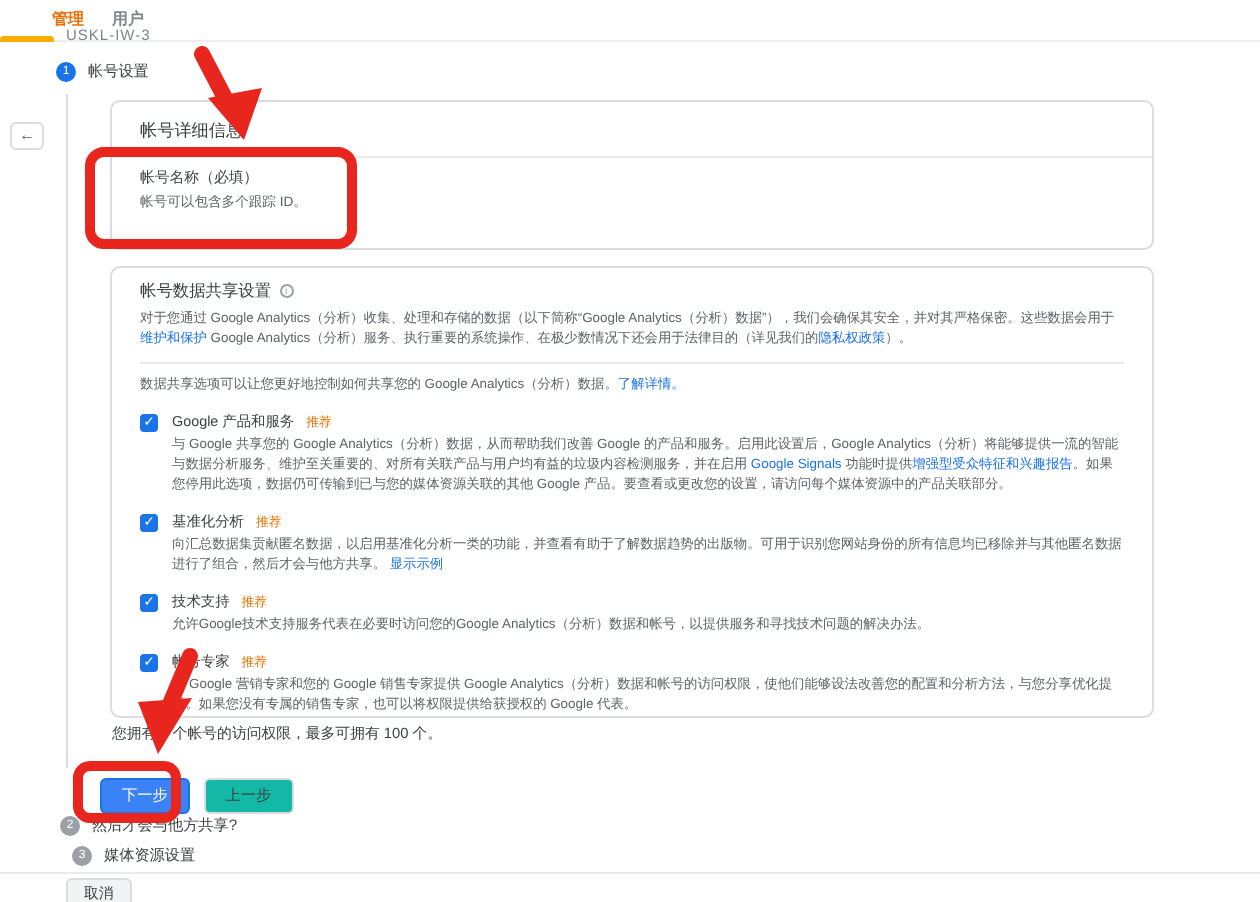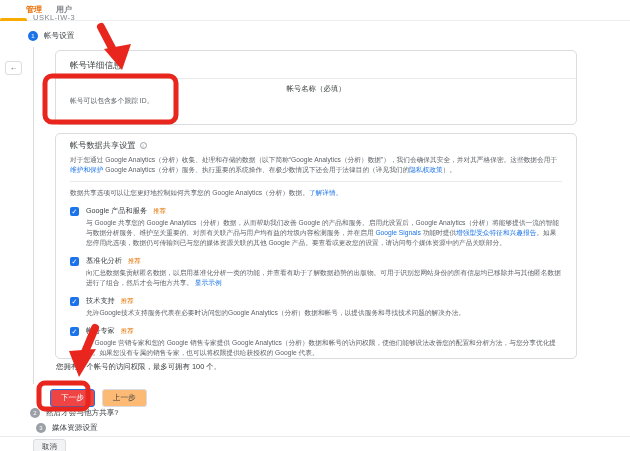--- a/index.html
+++ b/index.html
@@ -37,21 +37,21 @@
   .step1 { left:28px; top:31px; }
   .step2 { left:30px; top:408px; }
   .step3 { left:24px; top:423px;padding-left:12px; }
 
   .card { position:absolute; left:55px; width:522px; background:#fff;
     border:1px solid #dadce0; border-radius:5px; }
   .card1 { top:50px; height:75px; }
   .card1-header { padding:9px 14px 0 14px; font-size:8.6px; color:#3c4043; height:27px; }
   .card1-divider { border-top:1px solid #e8eaed; }
   .name-block { padding:5px 14px; }
-  .name-label { font-size:7.4px; color:#3c4043;text-align:center; }
+  .name-label { font-size:7.4px; color:#3c4043; }
   .name-hint { font-size:6.8px; color:#5f6368; margin-top:2px; }
   .name-input { display:block; margin-top:3px; width:118px; height:13px;
     border:2px solid #4285f4; border-radius:2px; font-size:7px; padding:0 3px;
     color:#202124; font-family:inherit; outline:none; }
 
   .card2 { top:133px; height:226px; overflow:hidden; }
   .card2-inner { padding:6px 14px; }
   .share-title-row { display:flex; align-items:center; gap:4px; margin-bottom:4px; }
   .share-title { font-size:8.2px; color:#3c4043; }
   .info-icon { width:7px; height:7px; border:1px solid #9aa0a6; border-radius:50%;
@@ -68,22 +68,22 @@
   .cb-head { font-size:7.2px; }
   .cb-label { color:#3c4043; font-weight:normal; }
   .cb-badge { color:#e37400; font-size:6.4px; margin-left:4px; }
   .cb-text { margin-top:2px; }
 
   .access-note { position:absolute; left:56px; top:362px; font-size:7.4px; color:#3c4043; }
 
   .btnrow { position:absolute; left:50px; top:389px; display:flex; gap:7px; }
   .btn { font-size:7.6px; border-radius:3px; padding:3px 10px; cursor:pointer;
     font-family:inherit; border:1px solid transparent; }
-  .btn-primary { background:#ef4444; color:#fff; border-color:#1a73e8; }
-  .btn-secondary { background:#fdba74; color:#3c4043; border-color:#dadce0; }
+  .btn-primary { background:#3b82f6; color:#fff; border-color:#1a73e8; }
+  .btn-secondary { background:#14b8a6; color:#3c4043; border-color:#dadce0; }
 
   .bottom-divider { position:absolute; left:0; top:436px; width:630px; height:1px; background:#e8eaed; }
   .cancel-btn { position:absolute; left:33px; top:439px; font-size:7.4px;
     background:#f1f3f4; color:#3c4043; border:1px solid #dadce0; border-radius:3px;
     padding:2px 8px; cursor:pointer; font-family:inherit; }
 
   .annotations { position:absolute; inset:0; pointer-events:none; z-index:50; }
 </style>
 </head>
 <body>

